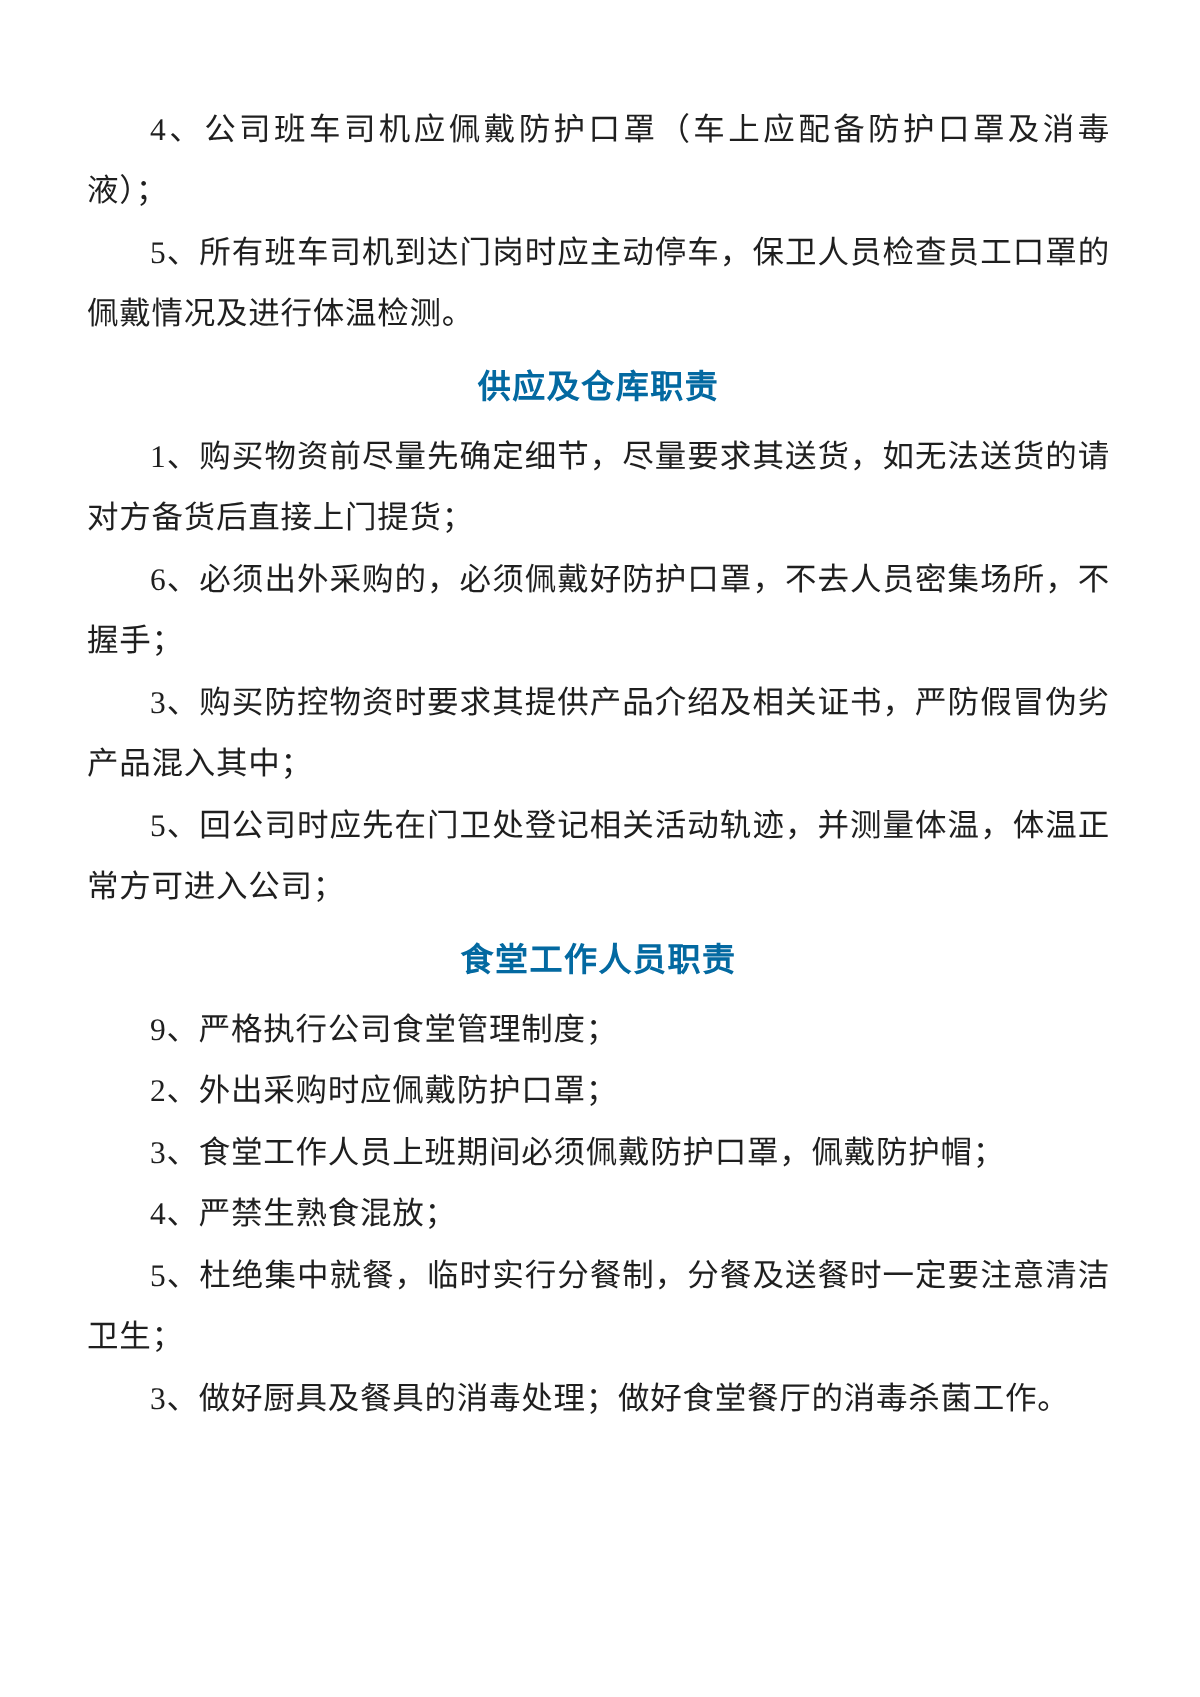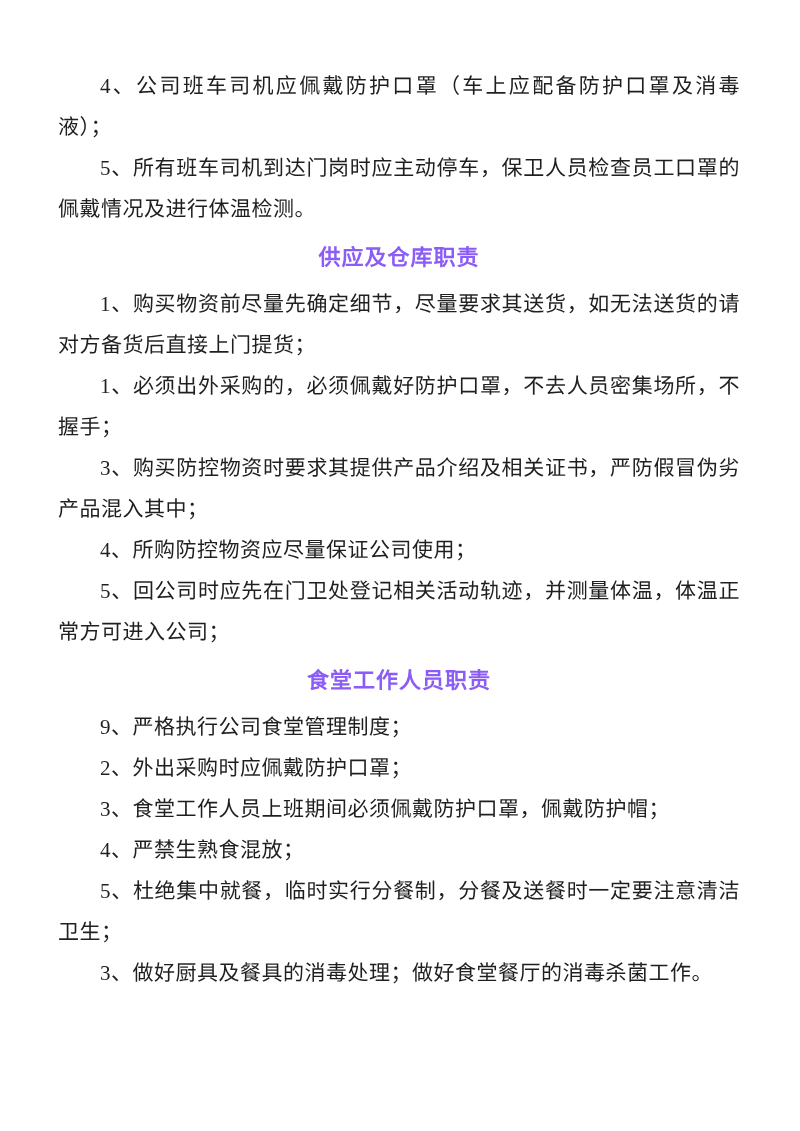--- a/index.html
+++ b/index.html
@@ -32,44 +32,43 @@
     text-justify: inter-ideograph;
     word-break: break-all;
   }
   h2.section-heading {
     margin: 7px 0 6px 0;
     font-size: 22px;
     line-height: 41px;
     font-weight: bold;
     text-align: center;
     letter-spacing: 1px;
-    color: #8b5cf6;
+    color: #0369a1;
   }
   section {
     margin: 0;
     padding: 0;
   }
 </style>
 </head>
 <body>
 
 <div class="page">
   <div class="doc-body">
 
     <section>
       <p class="doc-item">4、公司班车司机应佩戴防护口罩（车上应配备防护口罩及消毒液）；</p>
       <p class="doc-item">5、所有班车司机到达门岗时应主动停车，保卫人员检查员工口罩的佩戴情况及进行体温检测。</p>
     </section>
 
     <section>
       <h2 class="section-heading">供应及仓库职责</h2>
       <p class="doc-item">1、购买物资前尽量先确定细节，尽量要求其送货，如无法送货的请对方备货后直接上门提货；</p>
-      <p class="doc-item">1、必须出外采购的，必须佩戴好防护口罩，不去人员密集场所，不握手；</p>
+      <p class="doc-item">6、必须出外采购的，必须佩戴好防护口罩，不去人员密集场所，不握手；</p>
       <p class="doc-item">3、购买防控物资时要求其提供产品介绍及相关证书，严防假冒伪劣产品混入其中；</p>
-      <p class="doc-item">4、所购防控物资应尽量保证公司使用；</p>
       <p class="doc-item">5、回公司时应先在门卫处登记相关活动轨迹，并测量体温，体温正常方可进入公司；</p>
     </section>
 
     <section>
       <h2 class="section-heading">食堂工作人员职责</h2>
       <p class="doc-item">9、严格执行公司食堂管理制度；</p>
       <p class="doc-item">2、外出采购时应佩戴防护口罩；</p>
       <p class="doc-item">3、食堂工作人员上班期间必须佩戴防护口罩，佩戴防护帽；</p>
       <p class="doc-item">4、严禁生熟食混放；</p>
       <p class="doc-item">5、杜绝集中就餐，临时实行分餐制，分餐及送餐时一定要注意清洁卫生；</p>

